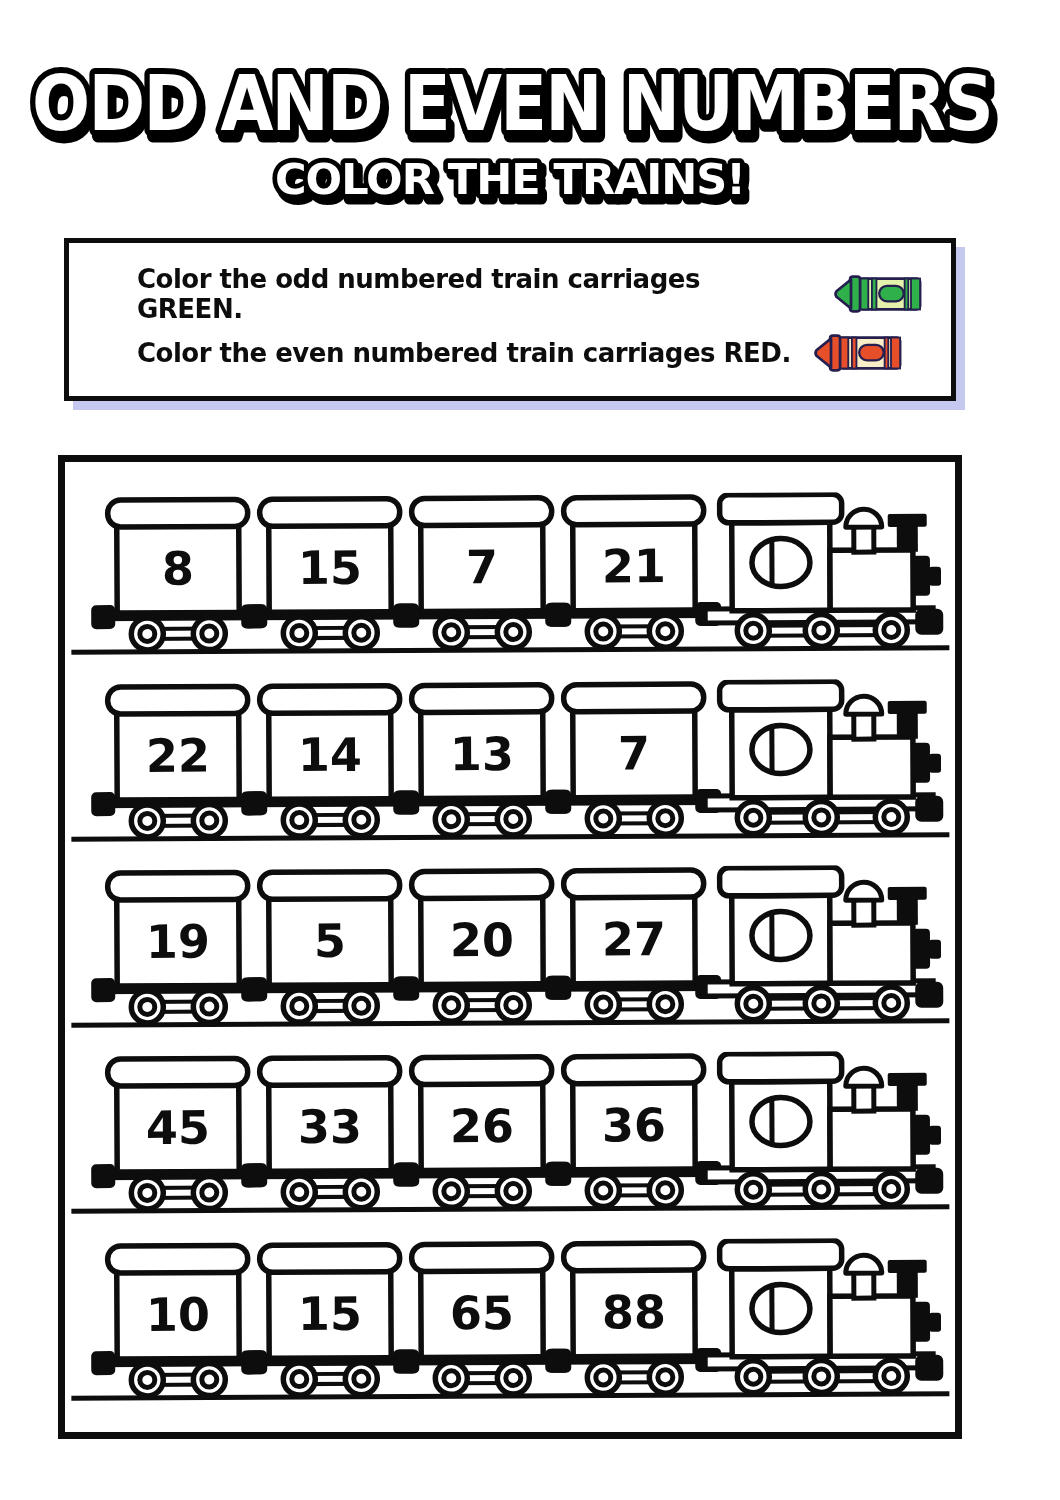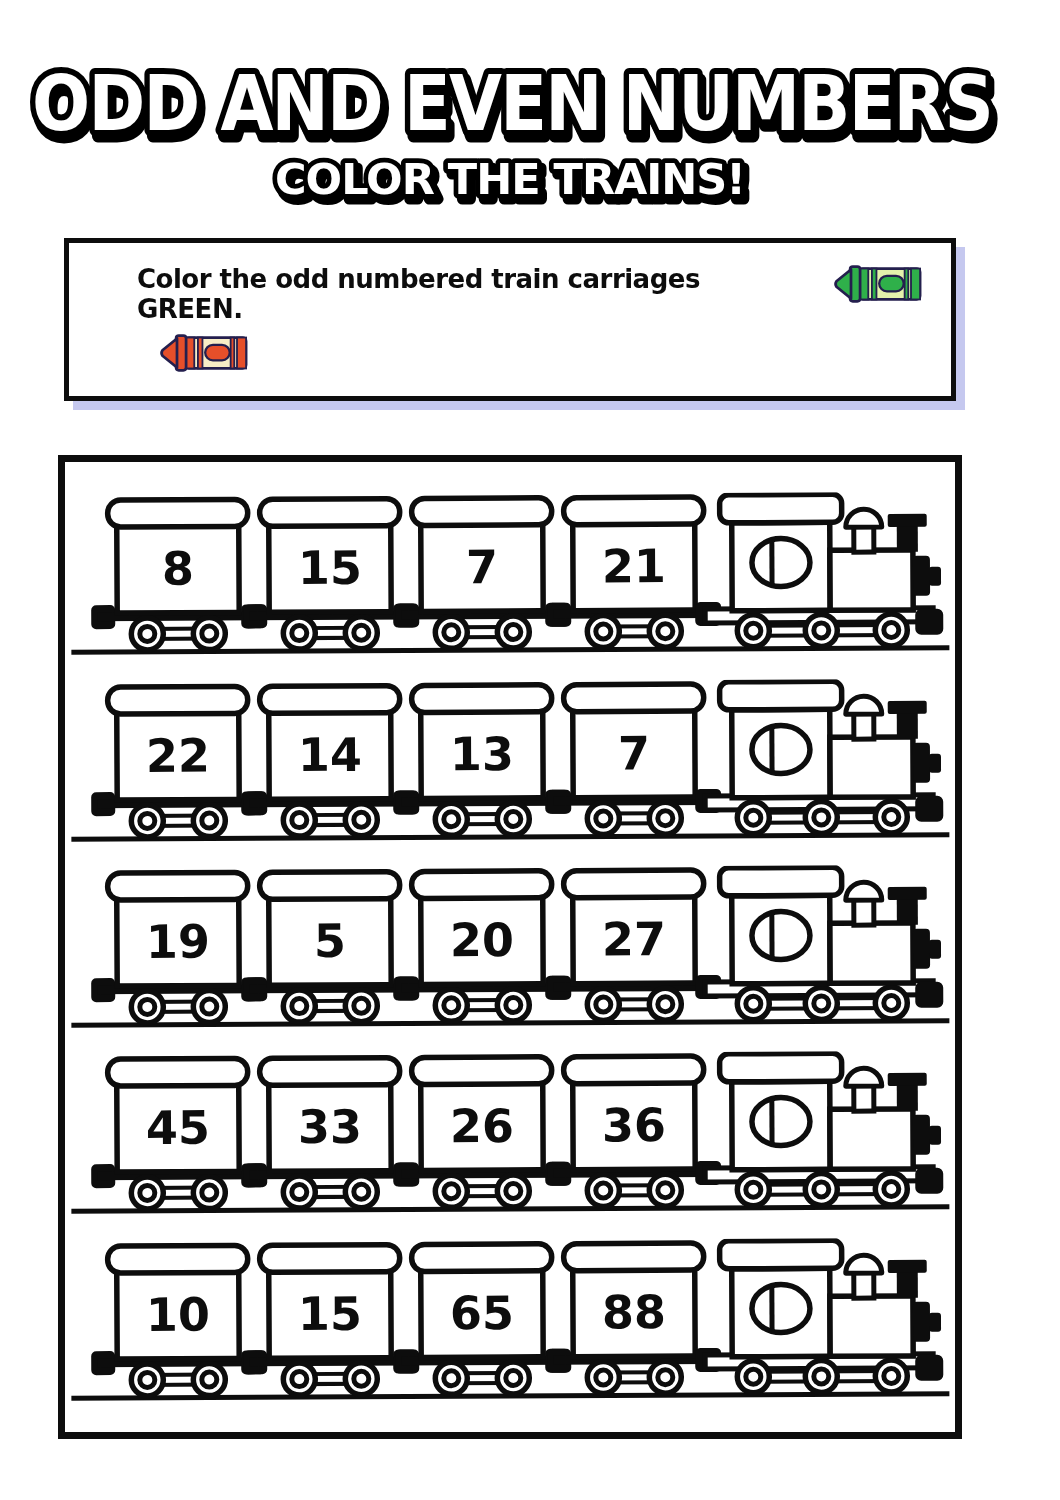--- a/index.html
+++ b/index.html
@@ -18,21 +18,21 @@
     align-items:flex-end;font-size:30px;font-weight:bold;
   }
   .nd-group{display:flex;align-items:flex-end;}
   .fill-line{display:inline-block;border-bottom:3px solid #0d0d0d;height:4px;margin-left:16px;}
   .name-line{width:330px;}
   .date-line{width:288px;}
   .instruction-box{
     width:892px;margin:26px auto 0;border:5px solid #0d0d0d;background:#fff;
     box-shadow:9px 9px 0 #c5c8ef;box-sizing:border-box;padding:12px 20px 14px 68px;
   }
-  .instr-line{display:flex;font-size:26px;font-weight:bold;margin:9px 0;letter-spacing:-0.5px;}
+  .instr-line{display:flex;align-items:center;font-size:26px;font-weight:bold;margin:9px 0;letter-spacing:-0.5px;}
   .instr-line .crayon-slot{margin-left:20px;display:inline-flex;}
   .train-box{
     width:904px;height:984px;margin:54px auto 0;border:7px solid #0d0d0d;box-sizing:border-box;
     display:flex;flex-direction:column;justify-content:space-evenly;background:#fff;padding:6px 0;
   }
   .train-row{width:892px;margin:0 auto;transform:rotate(-0.3deg);}
   .train-row svg{width:892px;height:160px;display:block;}
   .train-row text{font-family:"DejaVu Sans","Liberation Sans",sans-serif;}
 </style>
 </head>
@@ -63,20 +63,21 @@
     <rect x="42" y="5" width="5" height="34" fill="#2fb04a" stroke="#241f4e" stroke-width="2"></rect>
     <rect x="85" y="5" width="10" height="34" fill="#2fb04a" stroke="#241f4e" stroke-width="2"></rect>
     <rect x="78" y="5" width="4" height="34" fill="#2fb04a" stroke="#241f4e" stroke-width="2"></rect>
     <rect x="50" y="13" width="27" height="17" rx="8.5" fill="#2fb04a" stroke="#241f4e" stroke-width="2.5"></rect>
     <rect x="18" y="3" width="11" height="38" rx="3" fill="#2fb04a" stroke="#241f4e" stroke-width="3"></rect>
     <path d="M3 25 Q1 22 3 19 L19 6 L19 38 Z" fill="#2fb04a" stroke="#241f4e" stroke-width="3" stroke-linejoin="round"></path>
   </svg>
           </span>
         </div>
         <div class="instr-line">
+          <span>Color the even numbered train carriages RED.</span>
           <span class="crayon-slot">
             <svg viewBox="0 0 104 44" width="100" height="40">
     <rect x="28" y="5" width="67" height="34" rx="4" fill="#f7edc6" stroke="#241f4e" stroke-width="3"></rect>
     <rect x="28" y="5" width="10" height="34" fill="#e64f2a" stroke="#241f4e" stroke-width="2"></rect>
     <rect x="42" y="5" width="5" height="34" fill="#e64f2a" stroke="#241f4e" stroke-width="2"></rect>
     <rect x="85" y="5" width="10" height="34" fill="#e64f2a" stroke="#241f4e" stroke-width="2"></rect>
     <rect x="78" y="5" width="4" height="34" fill="#e64f2a" stroke="#241f4e" stroke-width="2"></rect>
     <rect x="50" y="13" width="27" height="17" rx="8.5" fill="#e64f2a" stroke="#241f4e" stroke-width="2.5"></rect>
     <rect x="18" y="3" width="11" height="38" rx="3" fill="#e64f2a" stroke="#241f4e" stroke-width="3"></rect>
     <path d="M3 25 Q1 22 3 19 L19 6 L19 38 Z" fill="#e64f2a" stroke="#241f4e" stroke-width="3" stroke-linejoin="round"></path>

